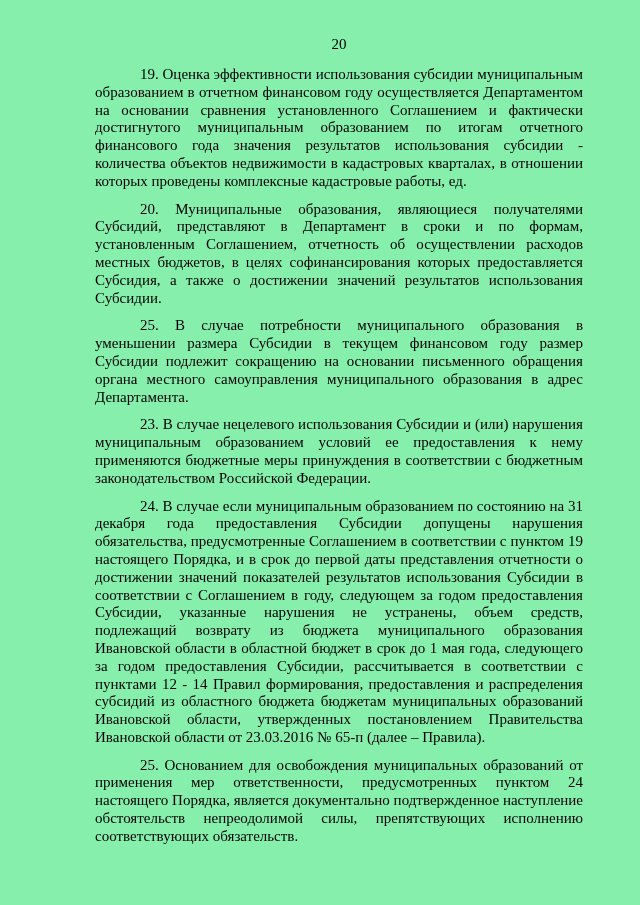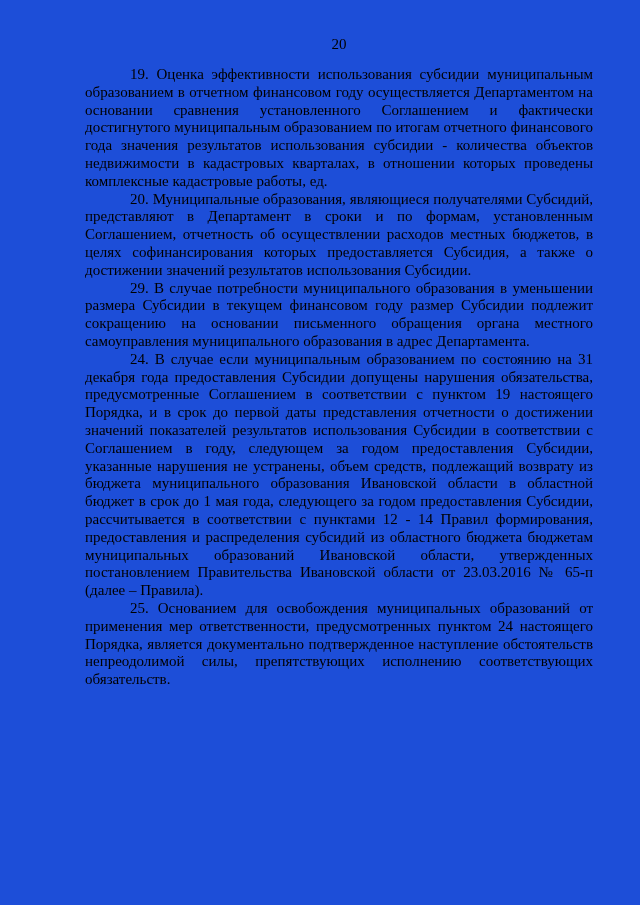--- a/index.html
+++ b/index.html
@@ -10,45 +10,46 @@
     width: 640px;
     height: 905px;
     background: #ffffff;
     overflow: hidden;
   }
   .page {
     box-sizing: border-box;
     width: 640px;
     height: 905px;
     padding: 36px 47px 20px 85px;
-    background: #1d4ed8;
+    background: #86efac;
     font-family: "Liberation Serif", "DejaVu Serif", serif;
     color: #000000;
   }
   .page-number {
     text-align: center;
     font-size: 15px;
     line-height: 17px;
     margin: 0 0 13px 0;
   }
   .para {
-    margin: 0;
+    margin: 10px;
     font-size: 15px;
     line-height: 17.8px;
     text-align: justify;
     text-indent: 45px;
     hyphens: none;
     -webkit-hyphens: none;
   }
 </style>
 </head>
 <body>
 
 <div class="page">
   <div class="page-number">20</div>
   <div class="content">
     <p class="para">19. Оценка эффективности использования субсидии муниципальным образованием в отчетном финансовом году осуществляется Департаментом на основании сравнения установленного Соглашением и фактически достигнутого муниципальным образованием по итогам отчетного финансового года значения результатов использования субсидии - количества объектов недвижимости в кадастровых кварталах, в отношении которых проведены комплексные кадастровые работы, ед.</p>
     <p class="para">20. Муниципальные образования, являющиеся получателями Субсидий, представляют в Департамент в сроки и по формам, установленным Соглашением, отчетность об осуществлении расходов местных бюджетов, в целях софинансирования которых предоставляется Субсидия, а также о достижении значений результатов использования Субсидии.</p>
-    <p class="para">29. В случае потребности муниципального образования в уменьшении размера Субсидии в текущем финансовом году размер Субсидии подлежит сокращению на основании письменного обращения органа местного самоуправления муниципального образования в адрес Департамента.</p>
+    <p class="para">25. В случае потребности муниципального образования в уменьшении размера Субсидии в текущем финансовом году размер Субсидии подлежит сокращению на основании письменного обращения органа местного самоуправления муниципального образования в адрес Департамента.</p>
+    <p class="para">23. В случае нецелевого использования Субсидии и (или) нарушения муниципальным образованием условий ее предоставления к нему применяются бюджетные меры принуждения в соответствии с бюджетным законодательством Российской Федерации.</p>
     <p class="para">24. В случае если муниципальным образованием по состоянию на 31 декабря года предоставления Субсидии допущены нарушения обязательства, предусмотренные Соглашением в соответствии с пунктом 19 настоящего Порядка, и в срок до первой даты представления отчетности о достижении значений показателей результатов использования Субсидии в соответствии с Соглашением в году, следующем за годом предоставления Субсидии, указанные нарушения не устранены, объем средств, подлежащий возврату из бюджета муниципального образования Ивановской области в областной бюджет в срок до 1 мая года, следующего за годом предоставления Субсидии, рассчитывается в соответствии с пунктами 12 - 14 Правил формирования, предоставления и распределения субсидий из областного бюджета бюджетам муниципальных образований Ивановской области, утвержденных постановлением Правительства Ивановской области от 23.03.2016 № 65-п (далее – Правила).</p>
     <p class="para">25. Основанием для освобождения муниципальных образований от применения мер ответственности, предусмотренных пунктом 24 настоящего Порядка, является документально подтвержденное наступление обстоятельств непреодолимой силы, препятствующих исполнению соответствующих обязательств.</p>
   </div>
 </div>
 
 </body></html>

